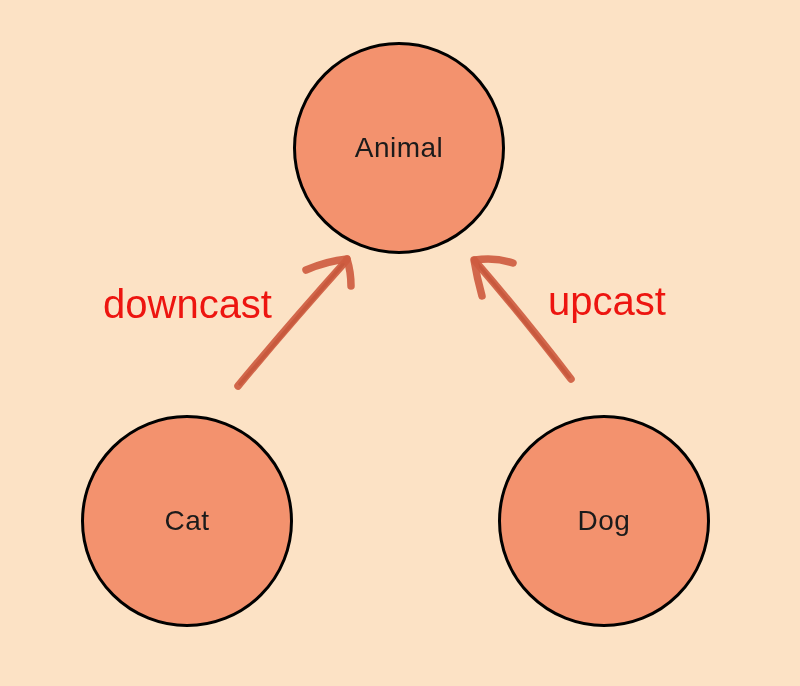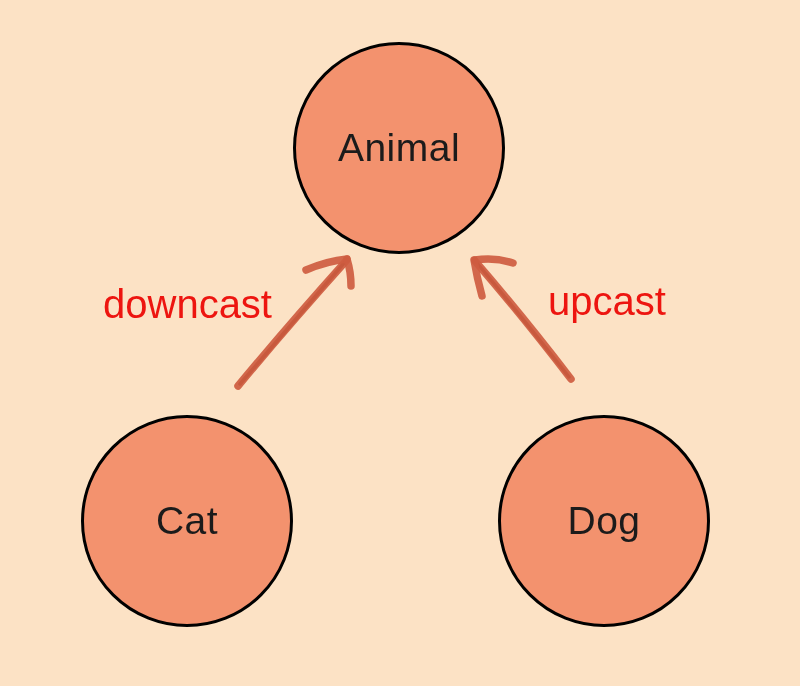--- a/index.html
+++ b/index.html
@@ -50,21 +50,21 @@
     width: 212px;
     height: 212px;
     border-radius: 50%;
     background: var(--node-fill);
     border: 3px solid var(--node-border);
     display: flex;
     align-items: center;
     justify-content: center;
   }
   .node span {
-    font-size: 39px;
+    font-size: 28px;
     color: var(--node-text);
     letter-spacing: 0.5px;
   }
   .node-animal { left: 293px; top: 42px; }
   .node-cat    { left: 81px;  top: 415px; }
   .node-dog    { left: 498px; top: 415px; }
   .edge-label {
     position: absolute;
     font-size: 40px;
     line-height: 40px;

